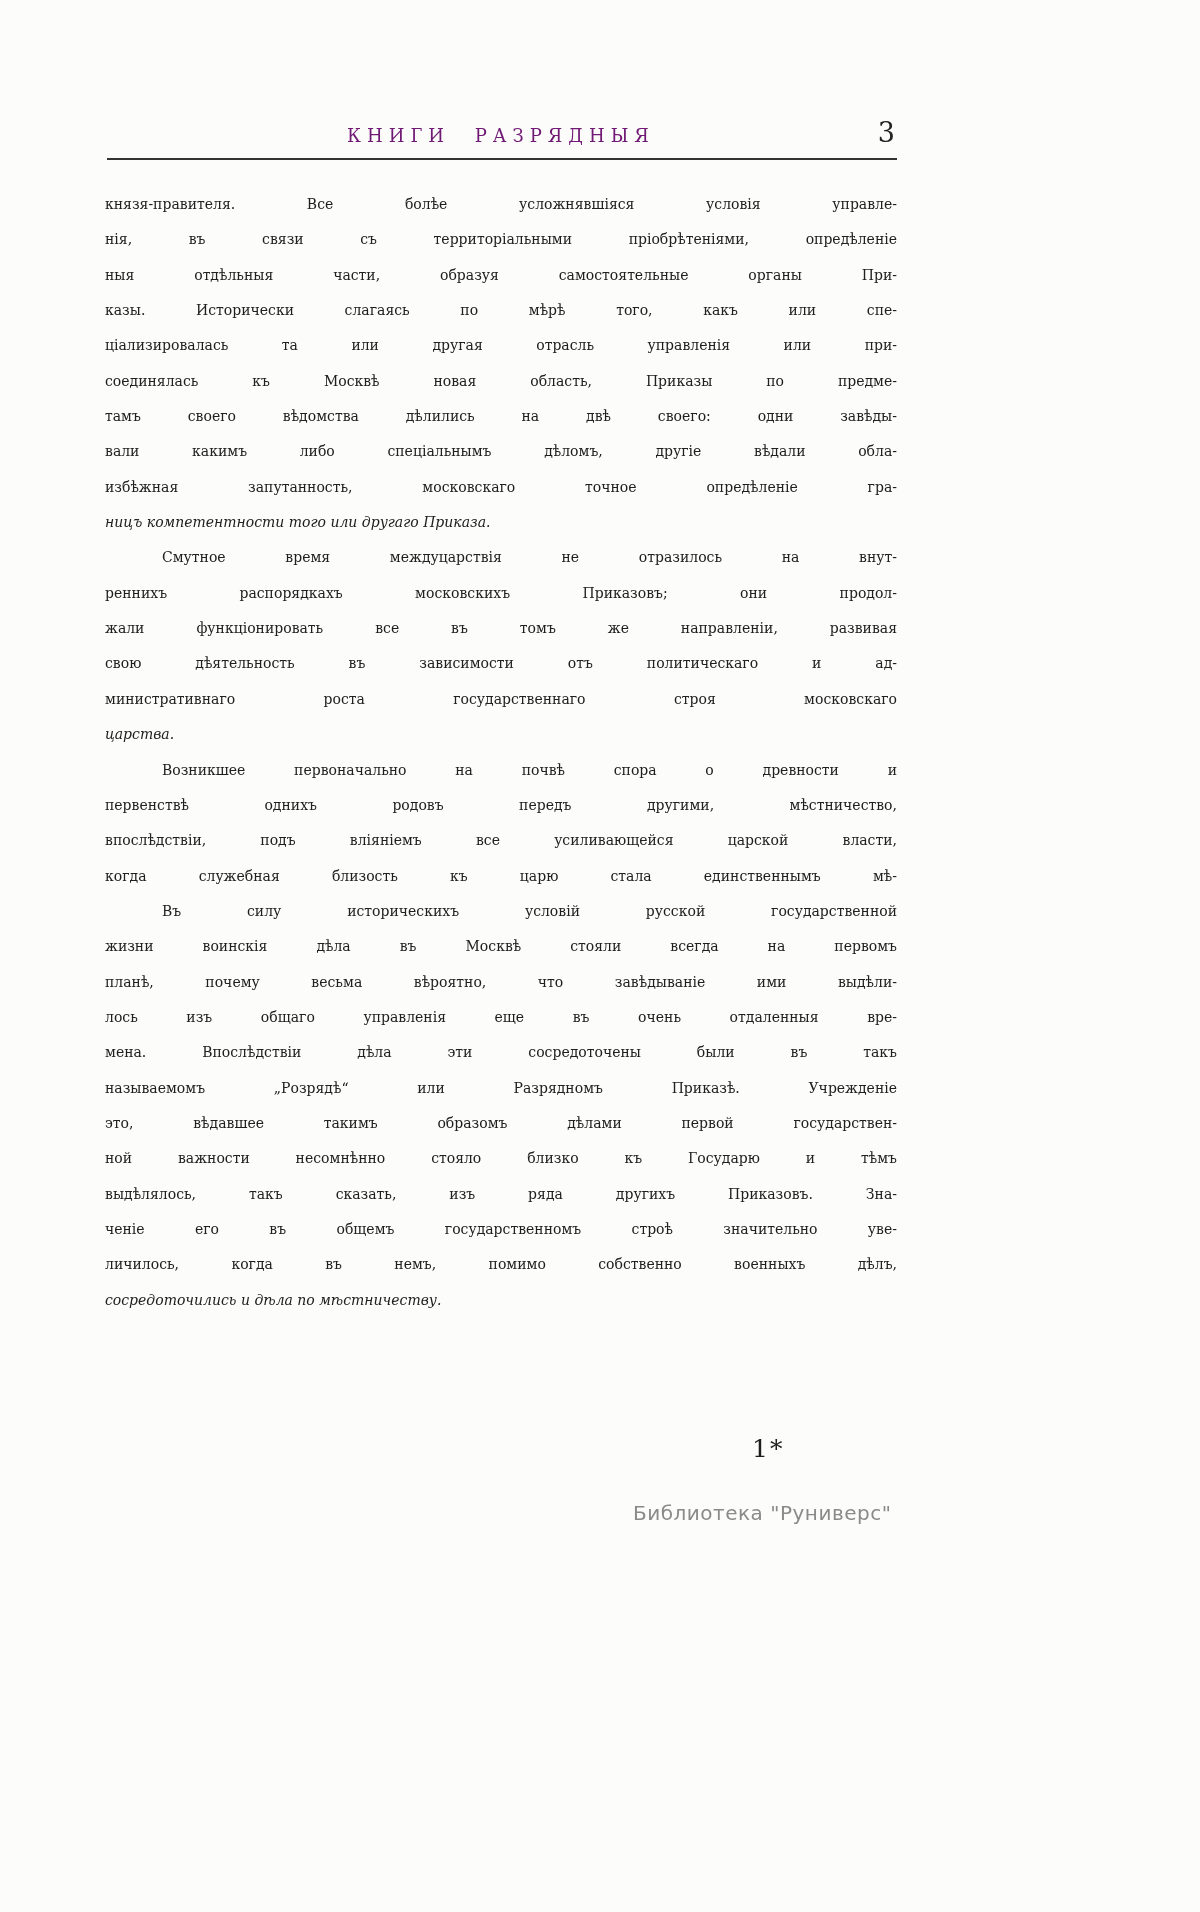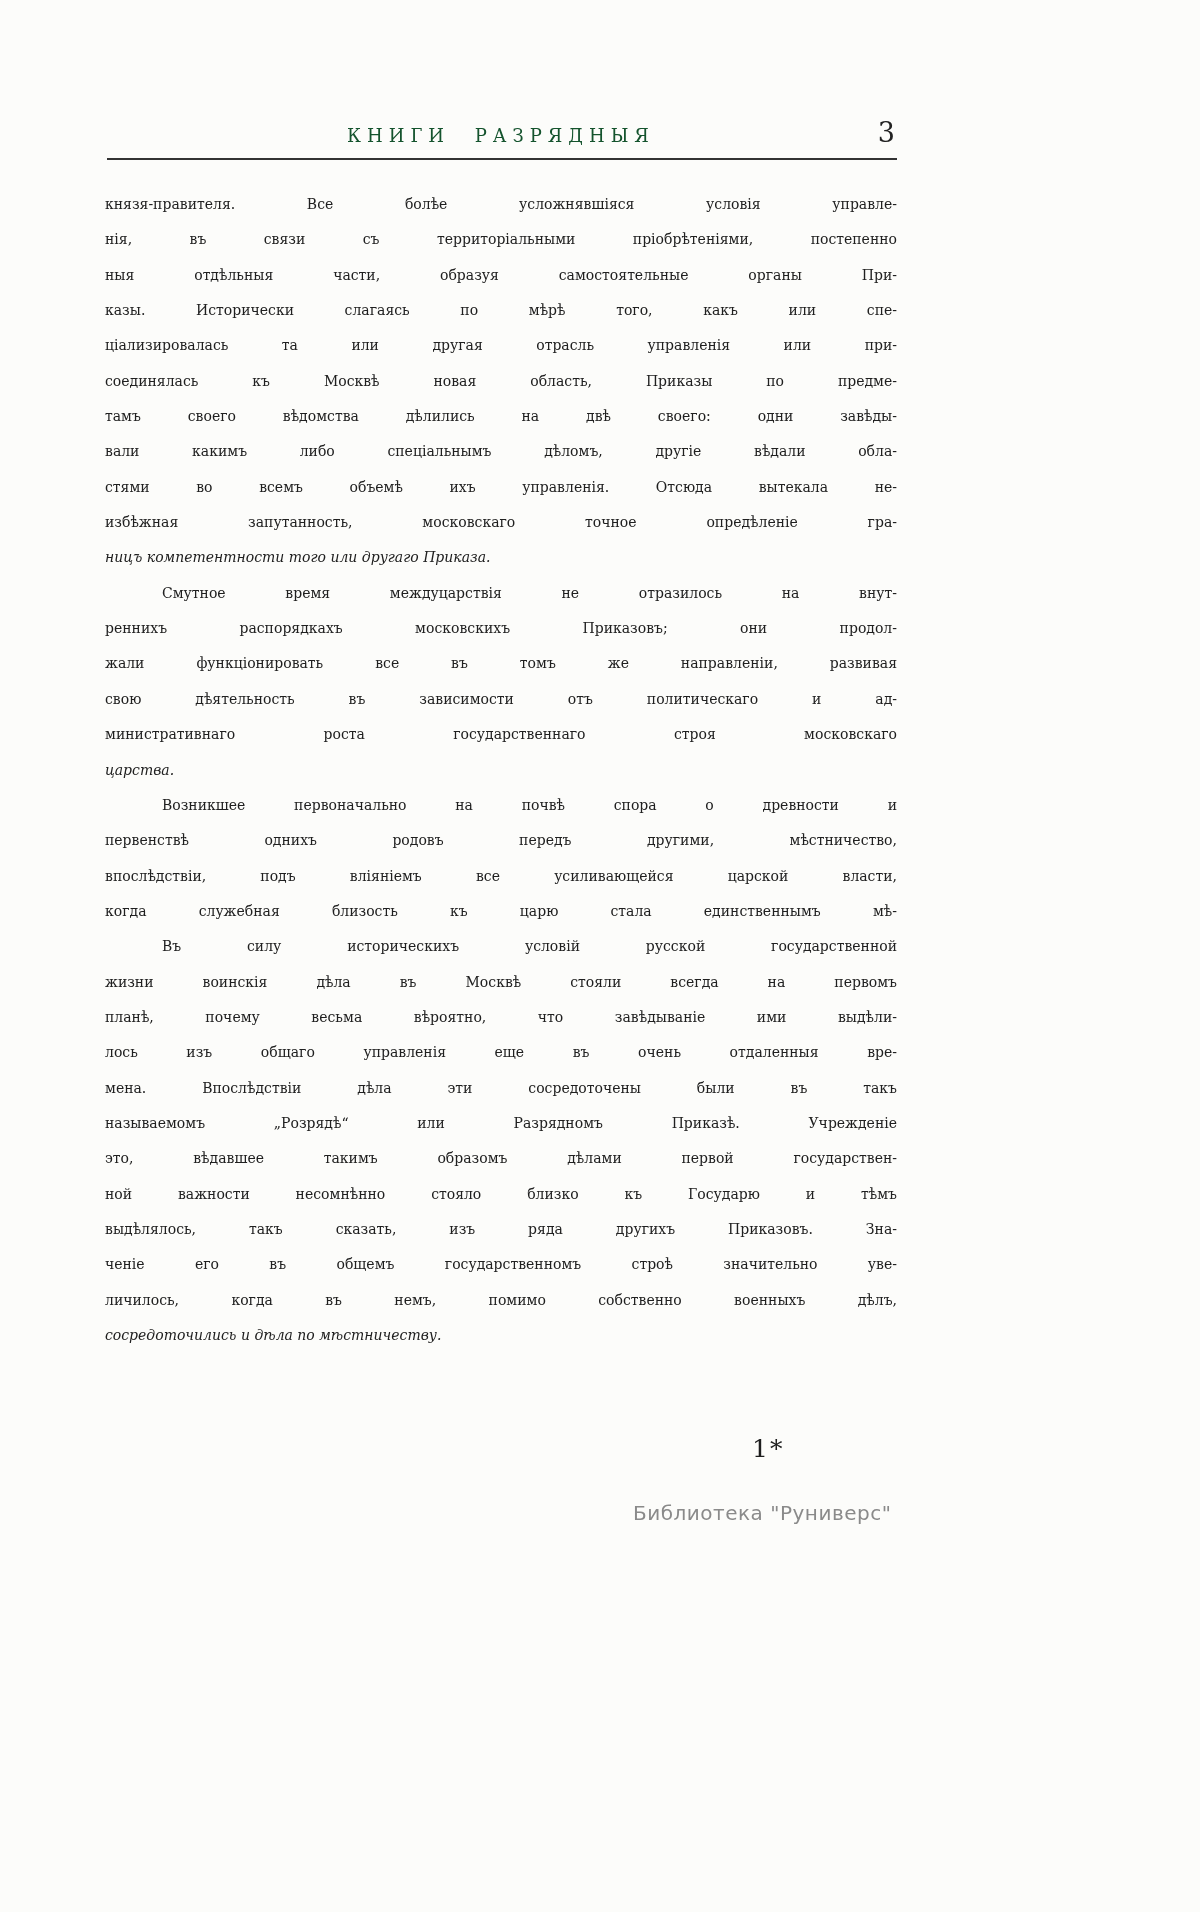--- a/index.html
+++ b/index.html
@@ -28,21 +28,21 @@
   .running-head {
     position: absolute;
     left: 0;
     right: 0;
     top: 6px;
     text-align: center;
     font-size: 18px;
     font-weight: 500;
     letter-spacing: 6px;
     word-spacing: 13px;
-    color: #14532d;
+    color: #701a75;
   }
   .page-number {
     position: absolute;
     right: 2px;
     top: -2px;
     font-size: 27px;
     color: #222;
   }
   .header-rule {
     position: absolute;
@@ -99,28 +99,27 @@
   <div class="header-row">
     <div class="running-head">КНИГИ РАЗРЯДНЫЯ</div>
     <div class="page-number">3</div>
   </div>
 
   <div class="header-rule"></div>
 
   <div class="textblock">
       <div class="paragraph">
         <div class="line">князя-правителя. Все болѣе усложнявшіяся условія управле-</div>
-        <div class="line">нія, въ связи съ территоріальными пріобрѣтеніями, постепенно</div>
+        <div class="line">нія, въ связи съ территоріальными пріобрѣтеніями, опредѣленіе</div>
         <div class="line">ныя отдѣльныя части, образуя самостоятельные органы При-</div>
         <div class="line">казы. Исторически слагаясь по мѣрѣ того, какъ или спе-</div>
         <div class="line">ціализировалась та или другая отрасль управленія или при-</div>
         <div class="line">соединялась къ Москвѣ новая область, Приказы по предме-</div>
         <div class="line">тамъ своего вѣдомства дѣлились на двѣ своего: одни завѣды-</div>
         <div class="line">вали какимъ либо спеціальнымъ дѣломъ, другіе вѣдали обла-</div>
-        <div class="line">стями во всемъ объемѣ ихъ управленія. Отсюда вытекала не-</div>
         <div class="line">избѣжная запутанность, московскаго точное опредѣленіе гра-</div>
         <div class="line endpara">ницъ компетентности того или другаго Приказа.</div>
       </div>
       <div class="paragraph">
         <div class="line indent">Смутное время междуцарствія не отразилось на внут-</div>
         <div class="line">реннихъ распорядкахъ московскихъ Приказовъ; они продол-</div>
         <div class="line">жали функціонировать все въ томъ же направленіи, развивая</div>
         <div class="line">свою дѣятельность въ зависимости отъ политическаго и ад-</div>
         <div class="line">министративнаго роста государственнаго строя московскаго</div>
         <div class="line endpara">царства.</div>

